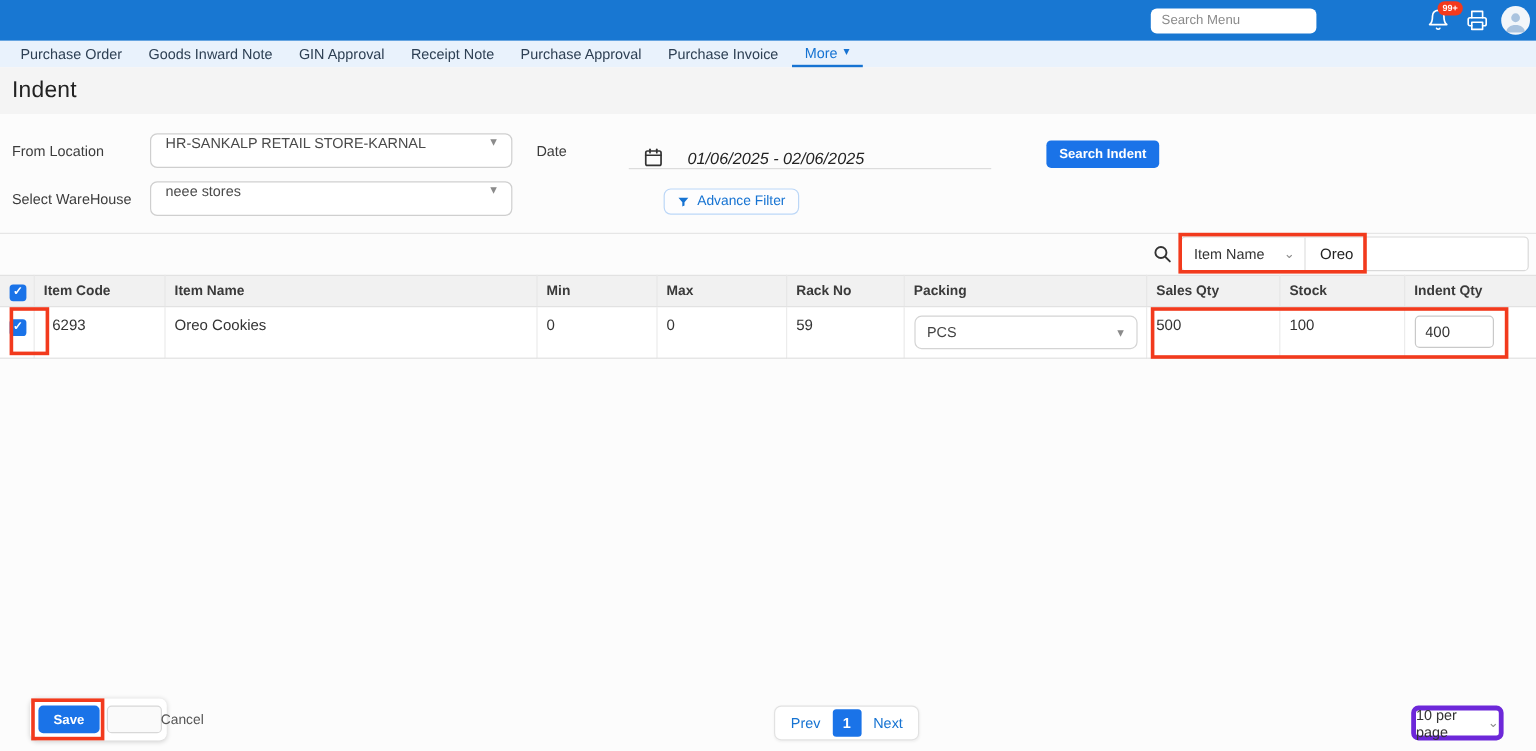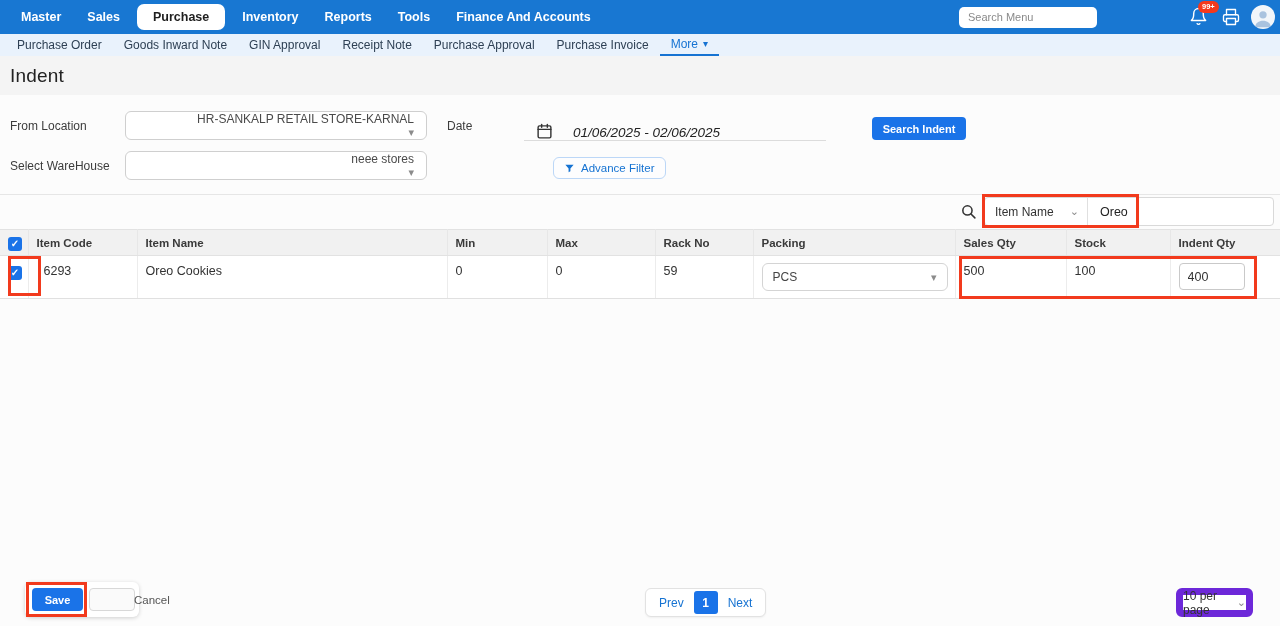--- a/index.html
+++ b/index.html
@@ -47,22 +47,22 @@
   .subnav-item.subnav-active { color:#1673d2; border-bottom:2px solid #1673d2; gap:5px; }
   .caret { font-size:10px; line-height:1; }
   
   .title-band { height:39px; background:#f4f4f4; display:flex; align-items:center; padding-left:10px; }
   .title-band h1 { font-size:19px; font-weight:500; color:#222; letter-spacing:.2px; }
   
   .filters { position:relative; height:100px; border-bottom:1px solid #e6e6e6; }
   .f-label { position:absolute; font-size:12px; color:#3c3c3c; }
   .f-select {
     position:absolute; width:302px; height:29px; background:#fff; border:1px solid #cfcfcf;
-    border-radius:6px; display:flex; align-items:flex-end; justify-content:space-between;
-    padding:0 12px; font-size:12px; color:#4a4a4a; cursor:pointer;flex-direction:column;
+    border-radius:6px; display:flex; align-items:flex-start; justify-content:space-between;
+    padding:0 12px; font-size:12px; color:#4a4a4a; cursor:pointer;
   }
   .sel-caret { color:#8b8b8b; font-size:11px; }
   .date-field {
     position:absolute; left:524px; top:16px; width:302px; height:30px;
     border-bottom:1px solid #dcdcdc; display:flex; align-items:flex-end; gap:20px; cursor:pointer;font-style:italic;
   }
   .date-text { font-size:13.5px; color:#222; }
   .btn-primary {
     position:absolute; background:#1a73e8; color:#fff; border:none; border-radius:4px;
     font-size:11px; font-weight:bold; font-family:"Liberation Sans", sans-serif; cursor:pointer;
@@ -132,45 +132,36 @@
     border:1px solid #e2e2e2; border-radius:6px; display:flex; align-items:center; padding:0 3px;
     box-shadow:0 1px 2px rgba(0,0,0,.05);
   }
   .pg-link { color:#1673d2; font-size:12px; padding:0 10px; cursor:pointer; }
   .pg-active {
     width:24px; height:23px; background:#1a73e8; color:#fff; font-size:12px; font-weight:bold;
     border-radius:3px; display:flex; align-items:center; justify-content:center; cursor:pointer;
   }
   .per-page {
     position:absolute; left:1176px; top:588px; width:77px; height:29px; background:#fff;
-    border:7px solid #6d28d9; border-radius:6px; display:flex; align-items:center;
+    border:4px solid #6d28d9; border-radius:6px; display:flex; align-items:center;
     justify-content:center; gap:7px; font-size:12px; color:#333; cursor:pointer;
   }
   
   .ann { position:absolute; border:3px solid #f23a1d; pointer-events:none; z-index:20; }
   .ann-search   { left:982px; top:194px; width:157px; height:34px; }
   .ann-checkbox { left:8px;   top:256px; width:33px;  height:40px; }
   .ann-qty      { left:959px; top:256px; width:298px; height:43px; }
   .ann-save     { left:26px;  top:582px; width:61px;  height:35px; }
 </style>
 </head>
 <body>
 
 <div class="page">
 
   <header class="topbar">
-    <nav class="topnav">
-      <span class="nav-item">Master</span>
-      <span class="nav-item">Sales</span>
-      <span class="nav-item nav-active">Purchase</span>
-      <span class="nav-item">Inventory</span>
-      <span class="nav-item">Reports</span>
-      <span class="nav-item">Tools</span>
-      <span class="nav-item">Finance And Accounts</span>
-    </nav>
     <div class="topbar-spacer"></div>
     <input class="menu-search" placeholder="Search Menu" style="">
     <div class="bell-wrap">
       <svg width="19" height="19" viewBox="0 0 24 24" fill="none" stroke="#fff" stroke-width="1.8" stroke-linecap="round" stroke-linejoin="round">
         <path d="M18 8a6 6 0 10-12 0c0 7-3 9-3 9h18s-3-2-3-9"></path>
           <path d="M13.7 21a2 2 0 01-3.4 0"></path>
       </svg>
       <span class="badge">99+</span>
     </div>
     <div class="printer-wrap">

